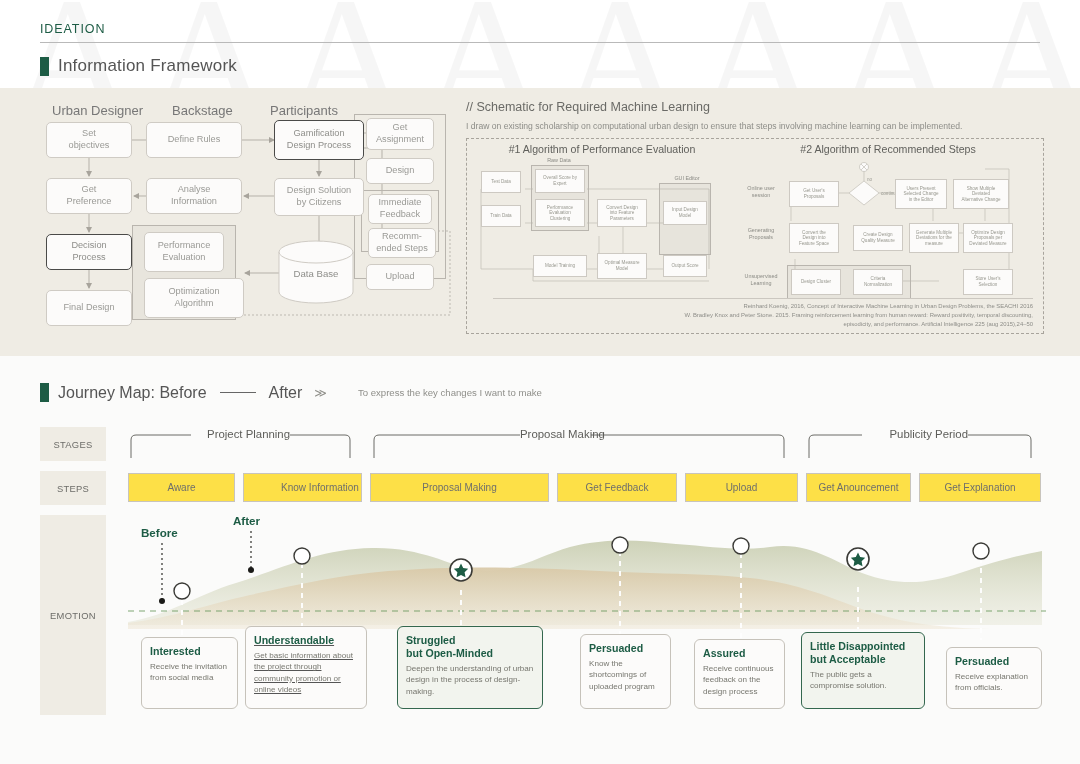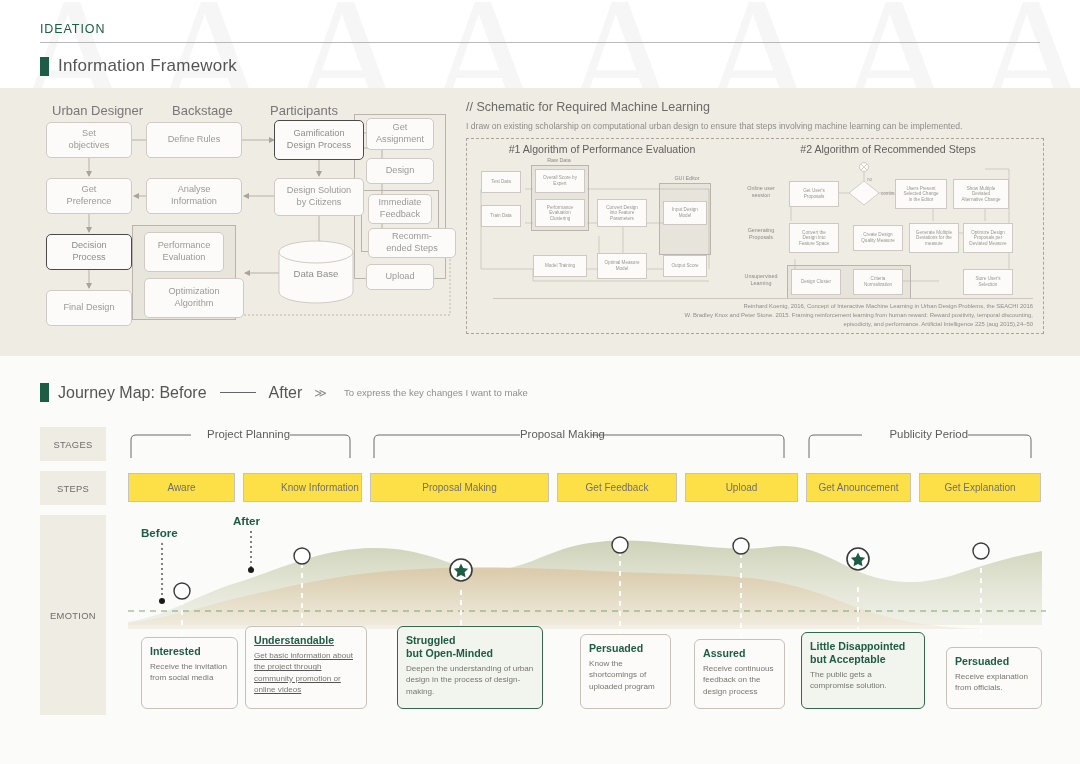--- a/index.html
+++ b/index.html
@@ -84,21 +84,21 @@
   .cite {
     position:absolute; left:26px; right:10px; bottom:4px;
     font-size:5.9px; line-height:1.55; color:#8d8d88; text-align:right;
   }
   .cite-rule { position:absolute; left:26px; right:10px; bottom:34px; height:1px; background:#cbc7c0; }
 
   
   .jm-hdr { position:absolute; left:40px; top:383px; display:flex; align-items:center; gap:9px; z-index:5; }
   .jm-title { font-size:16px; color:#555; }
   .jm-dash { display:inline-block; width:36px; height:1.4px; background:#666; margin:0 4px; vertical-align:4px;}
-  .jm-note { font-size:9.6px; color:#8f8f8a; margin-left:8px; }
+  .jm-note { font-size:9.6px; color:#8f8f8a; margin-left:22px; }
   .jm-chev { font-size:12px; color:#8f8f8a; margin-left:3px; }
 
   
   #jm { position:absolute; left:0; top:415px; width:1080px; height:320px; z-index:4; }
   .rowlbl {
     position:absolute; left:40px; width:66px; background:#efece4;
     display:flex; align-items:center; justify-content:center;
     font-size:9.4px; color:#6c6c68; letter-spacing:.3px;
   }
   .stage-name { position:absolute; font-size:11.4px; color:#5d5d59; white-space:nowrap; text-align:right; }
@@ -248,21 +248,21 @@
 Design Process</div>
   <div class="node" style="left:238px;top:78px;width:90px;height:38px;white-space:pre-line;">Design Solution
 by Citizens</div>
   <div class="db" style="left:243px;top:162px;width:74px;height:22px;">Data Base</div>
 
   <div class="node" style="left:330px;top:18px;width:68px;height:32px;white-space:pre-line;">Get
 Assignment</div>
   <div class="node" style="left:330px;top:58px;width:68px;height:26px;white-space:pre-line;">Design</div>
   <div class="node" style="left:332px;top:94px;width:64px;height:30px;white-space:pre-line;">Immediate
 Feedback</div>
-  <div class="node" style="left:332px;top:128px;width:88px;height:30px;white-space:pre-line;">Recomm-
+  <div class="node" style="left:332px;top:128px;width:68px;height:30px;white-space:pre-line;">Recomm-
 ended Steps</div>
   <div class="node" style="left:330px;top:164px;width:68px;height:26px;white-space:pre-line;">Upload</div>
 </div>
 
 <div id="ml">
   <div class="ml-title">// Schematic for Required Machine Learning</div>
   <div class="ml-sub">I draw on existing scholarship on computational urban design to ensure that steps involving machine learning can be implemented.</div>
   <div class="ml-box">
 
     <div class="alg-h" style="left:10px;top:4px;width:250px;text-align:center;">#1 Algorithm of Performance Evaluation</div>

